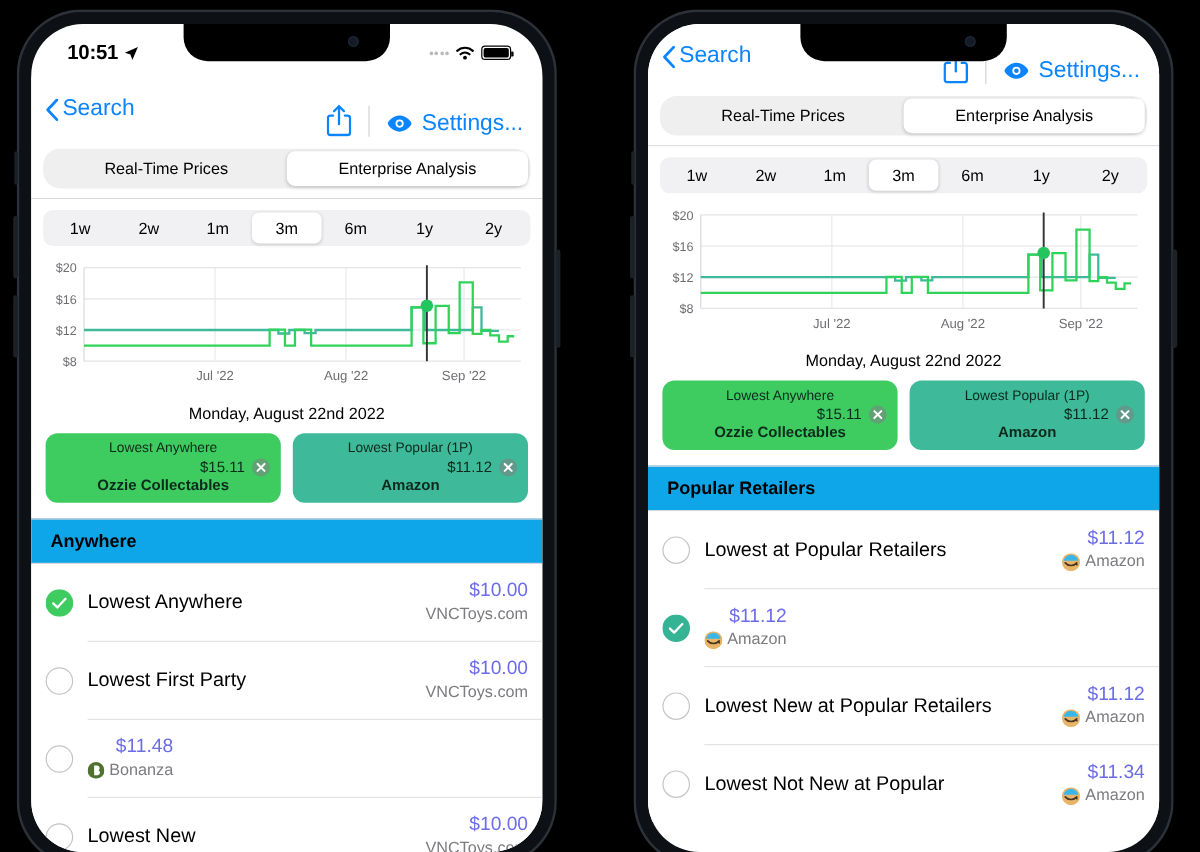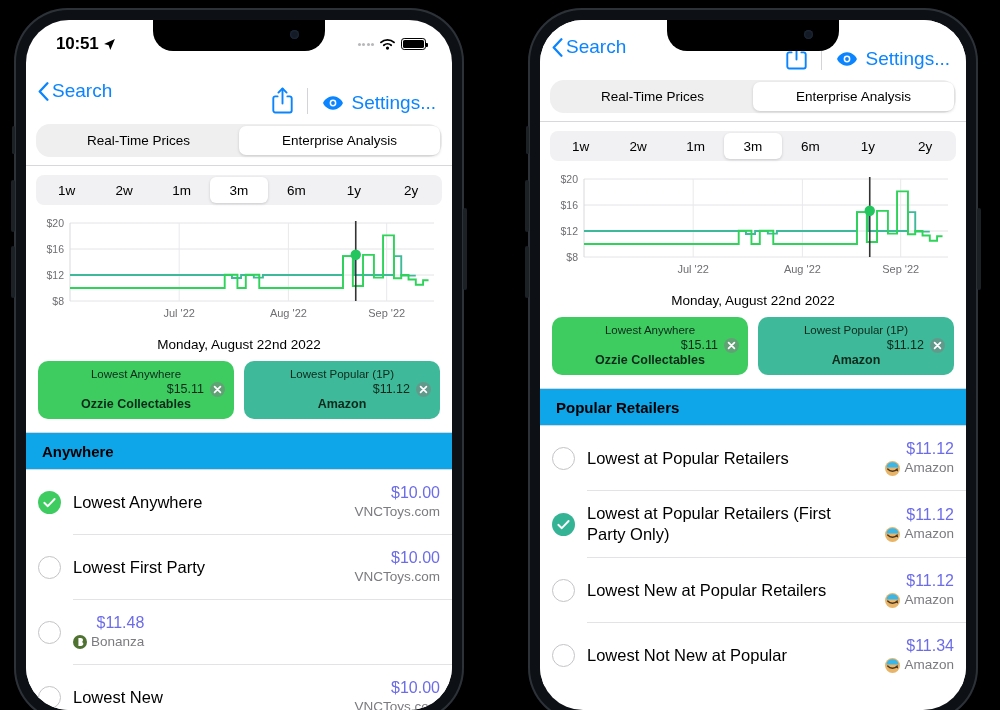--- a/index.html
+++ b/index.html
@@ -508,21 +508,20 @@
             </div>
             <div class="sep"></div>
             <div class="row">
               <div class="row-inner">
             <span class="radio on">
                   <svg width="23" height="23" viewBox="0 0 23 23">
     <circle cx="11.5" cy="11.5" r="11.5" fill="#34b395"></circle>
     <path d="M6.3 11.8 L9.8 15.2 L16.6 8.0" stroke="#fff" stroke-width="1.9" fill="none" stroke-linecap="round" stroke-linejoin="round"></path>
                   </svg>
                 </span>
-            <span class="row-label">Lowest at Popular Retailers (First Party Only)</span>
             <span class="row-right">
               <span class="row-price">$11.12</span>
               <span class="row-shop"><svg class="amz-ico" viewBox="0 0 16 16">
     <circle cx="8" cy="8" r="8" fill="#e8b468"></circle>
     <path d="M8 1.4a6.6 6.6 0 016.5 5.4H1.5A6.6 6.6 0 018 1.4z" fill="#3ab6e8"></path>
     <path d="M2.9 8.6c2.6 3.1 7.6 3.1 10.2 0" stroke="#4a3520" stroke-width="1.5" fill="none" stroke-linecap="round"></path>
     <path d="M12.2 9.9c.9-.5 1.4-.1 1.1.6" stroke="#4a3520" stroke-width="1.2" fill="none" stroke-linecap="round"></path>
                     </svg>Amazon</span>
             </span>
           </div>

